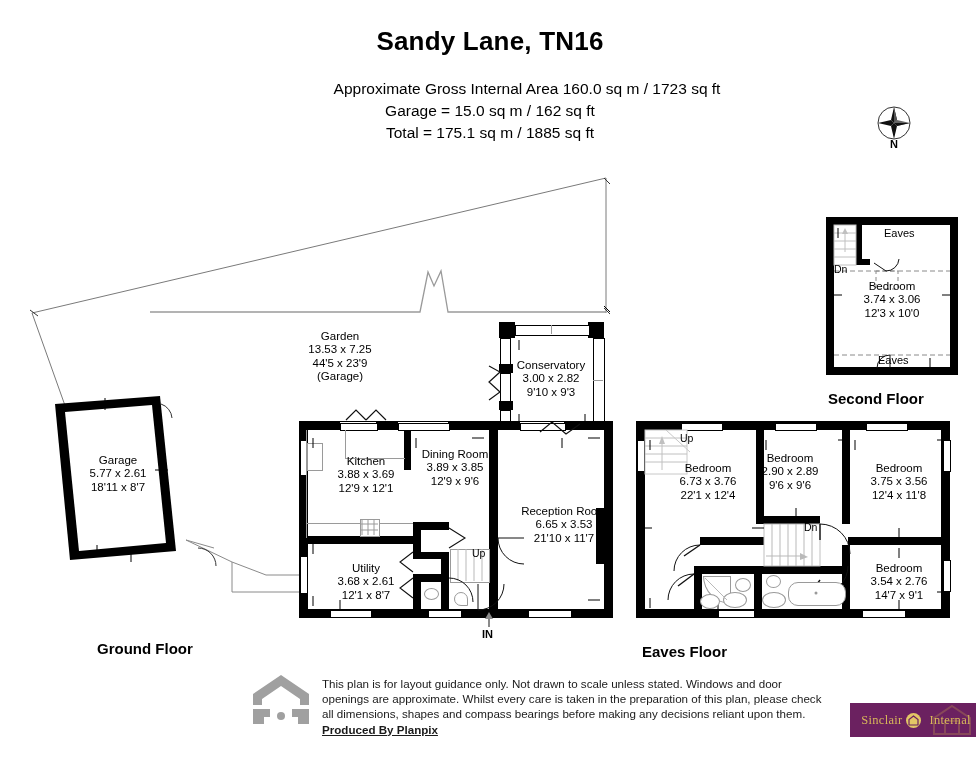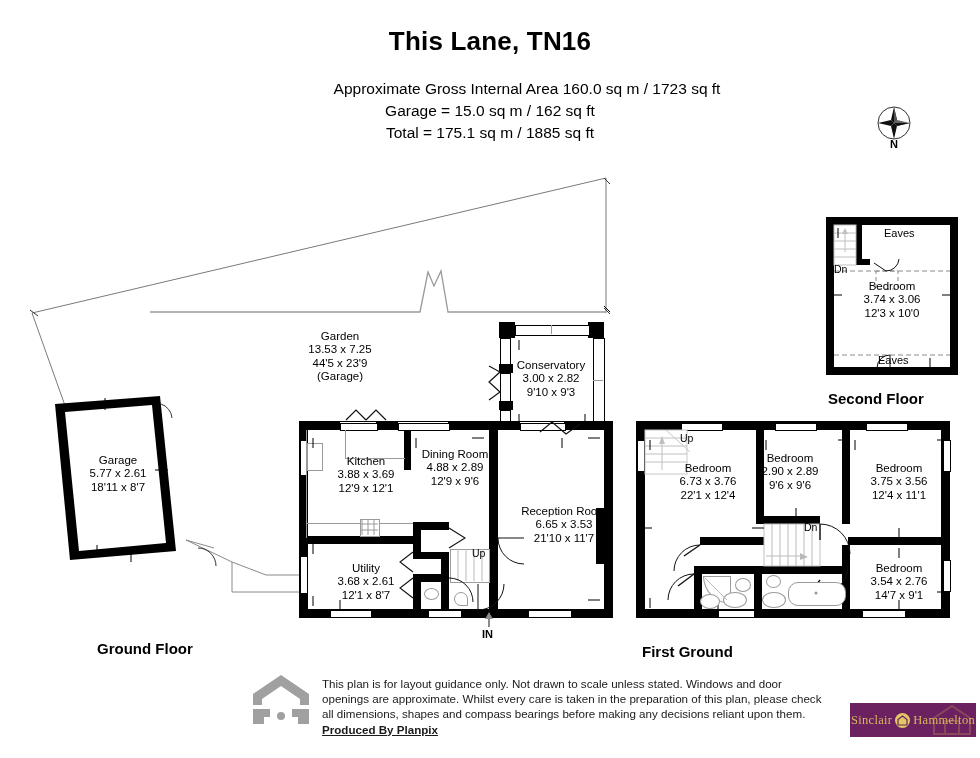--- a/index.html
+++ b/index.html
@@ -32,29 +32,29 @@
   .floor-label{position:absolute;font-size:15px;font-weight:bold;}
   .tinylbl{position:absolute;font-size:10.5px;}
   .fixture{position:absolute;border:1px solid #9a9a9a;background:#fff;}
   svg.ov{position:absolute;left:0;top:0;overflow:visible;pointer-events:none;}
   
   #footer-icon{left:252px;top:672px;width:58px;height:56px;}
   #footer-text{left:322px;top:676px;width:500px;font-size:11.6px;line-height:15.2px;color:#1a1a1a;}
   #footer-producer{font-weight:bold;text-decoration:underline;}
   #logo{left:850px;top:703px;width:126px;height:34px;background:#6B2160;}
   #logo-inner{position:absolute;left:0;top:0;width:126px;height:34px;display:flex;align-items:center;justify-content:center;}
-  .logo-word{font-family:"Liberation Serif","DejaVu Serif",serif;font-size:12.5px;color:#D8B75A;letter-spacing:.3px;}
+  .logo-word{font-family:"Liberation Serif","DejaVu Serif",serif;font-size:12.5px;color:#D8B75A;letter-spacing:.3px;padding-left:6px;}
   #logo-badge{width:15px;height:15px;border-radius:50%;background:#E3C766;margin:0 3px;position:relative;}
   #logo-badge svg{position:absolute;left:2px;top:2px;}
   #logo-ghost{position:absolute;right:4px;top:1px;opacity:.30;}
 </style>
 </head>
 <body>
 
-<div class="abs" id="plan-title">This Lane, TN16</div>
+<div class="abs" id="plan-title">Sandy Lane, TN16</div>
 <div class="abs area-line" id="area-gross">Approximate Gross Internal Area 160.0 sq m / 1723 sq ft</div>
 <div class="abs area-line" id="area-garage">Garage = 15.0 sq m / 162 sq ft</div>
 <div class="abs area-line" id="area-total">Total = 175.1 sq m / 1885 sq ft</div>
 
 <div class="abs" id="compass">
   <svg width="38" height="38" viewBox="0 0 38 38">
     <circle cx="19" cy="19" r="16" fill="#fff" stroke="#333" stroke-width="1"></circle>
     <polygon points="19,3 22,16 19,19 16,16" fill="#111"></polygon>
     <polygon points="19,35 22,22 19,19 16,22" fill="#111"></polygon>
     <polygon points="3,19 16,16 19,19 16,22" fill="#111"></polygon>
@@ -229,21 +229,21 @@
     <line x1="340" y1="600" x2="340" y2="610" stroke="#000" stroke-width="1"></line>
   </svg>
 
   <div class="lbl" style="left:318px;top:455px;width:96px;">
     <span>Kitchen</span><br>
     <span>3.88 x 3.69</span><br>
     <span>12'9 x 12'1</span>
   </div>
   <div class="lbl" style="left:404px;top:448px;width:102px;">
     <span>Dining Room</span><br>
-    <span>4.88 x 2.89</span><br>
+    <span>3.89 x 3.85</span><br>
     <span>12'9 x 9'6</span>
   </div>
   <div class="lbl" style="left:508px;top:505px;width:112px;">
     <span>Reception Room</span><br>
     <span>6.65 x 3.53</span><br>
     <span>21'10 x 11'7</span>
   </div>
   <div class="lbl" style="left:318px;top:562px;width:96px;">
     <span>Utility</span><br>
     <span>3.68 x 2.61</span><br>
@@ -349,32 +349,32 @@
     <span>22'1 x 12'4</span>
   </div>
   <div class="lbl" style="left:752px;top:452px;width:76px;">
     <span>Bedroom</span><br>
     <span>2.90 x 2.89</span><br>
     <span>9'6 x 9'6</span>
   </div>
   <div class="lbl" style="left:856px;top:462px;width:86px;">
     <span>Bedroom</span><br>
     <span>3.75 x 3.56</span><br>
-    <span>12'4 x 11'1</span>
+    <span>12'4 x 11'8</span>
   </div>
   <div class="lbl" style="left:856px;top:562px;width:86px;">
     <span>Bedroom</span><br>
     <span>3.54 x 2.76</span><br>
     <span>14'7 x 9'1</span>
   </div>
   <div class="tinylbl" style="left:680px;top:432px;">Up</div>
   <div class="tinylbl" style="left:804px;top:521px;">Dn</div>
 </div>
 
-<div class="floor-label" style="left:642px;top:643px;">First Ground</div>
+<div class="floor-label" style="left:642px;top:643px;">Eaves Floor</div>
 
 <div>
   <div class="wall" style="left:826px;top:217px;width:8px;height:158px;"></div>
   <div class="wall" style="left:950px;top:217px;width:8px;height:158px;"></div>
   <div class="wall" style="left:826px;top:217px;width:132px;height:8px;"></div>
   <div class="wall" style="left:826px;top:367px;width:132px;height:8px;"></div>
   <div class="wall" style="left:856px;top:225px;width:6px;height:40px;"></div>
   <div class="wall" style="left:856px;top:259px;width:14px;height:6px;"></div>
 
   <svg class="ov" width="980" height="758">
@@ -434,15 +434,15 @@
       <rect x="13" y="17" width="14" height="13" fill="none" stroke="#C9A24A" stroke-width="2"></rect>
     </svg>
   </div>
   <div id="logo-inner">
     <span class="logo-word">Sinclair</span>
     <span id="logo-badge">
       <svg width="11" height="11" viewBox="0 0 11 11">
         <polygon points="5.5,1 10,4.5 10,10 1,10 1,4.5" fill="none" stroke="#6B2160" stroke-width="1.2"></polygon>
       </svg>
     </span>
-    <span class="logo-word">Hammelton</span>
+    <span class="logo-word">Internal</span>
   </div>
 </div>
 
 </body></html>

